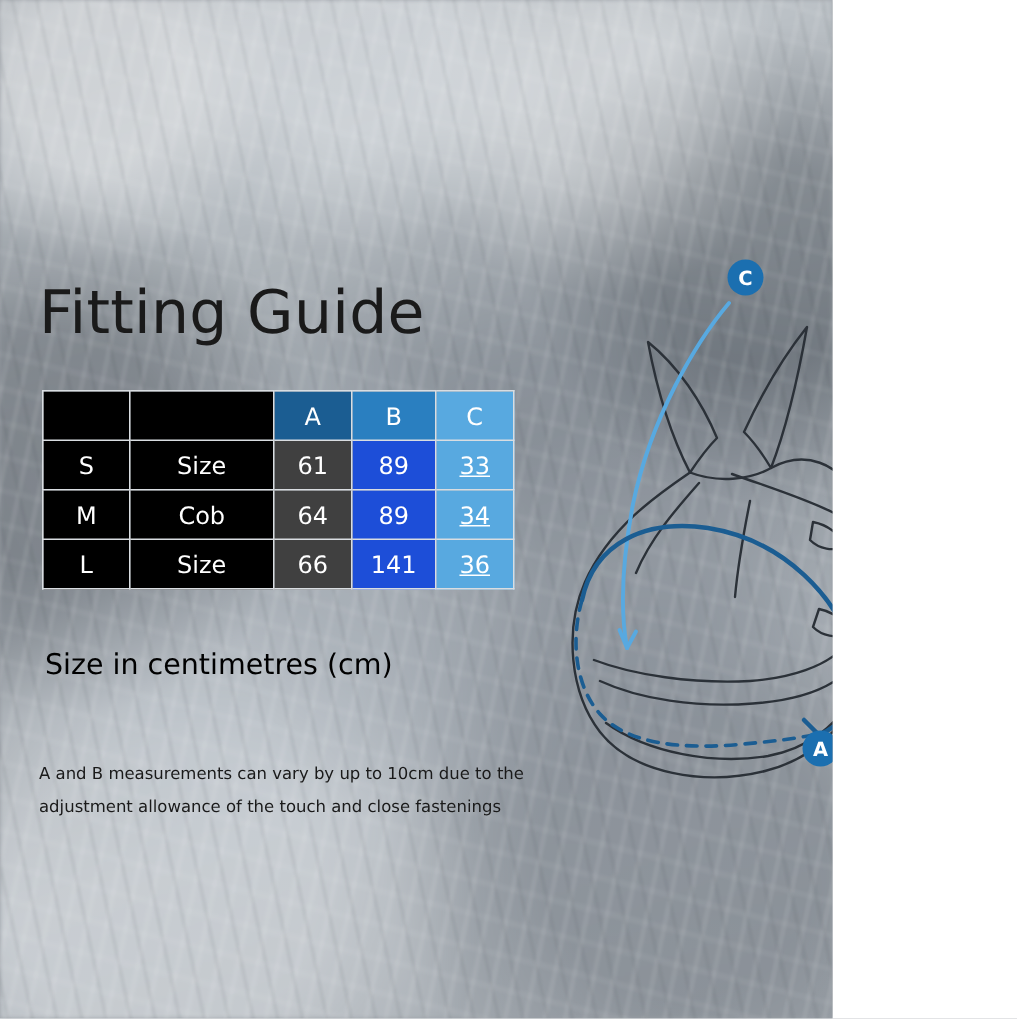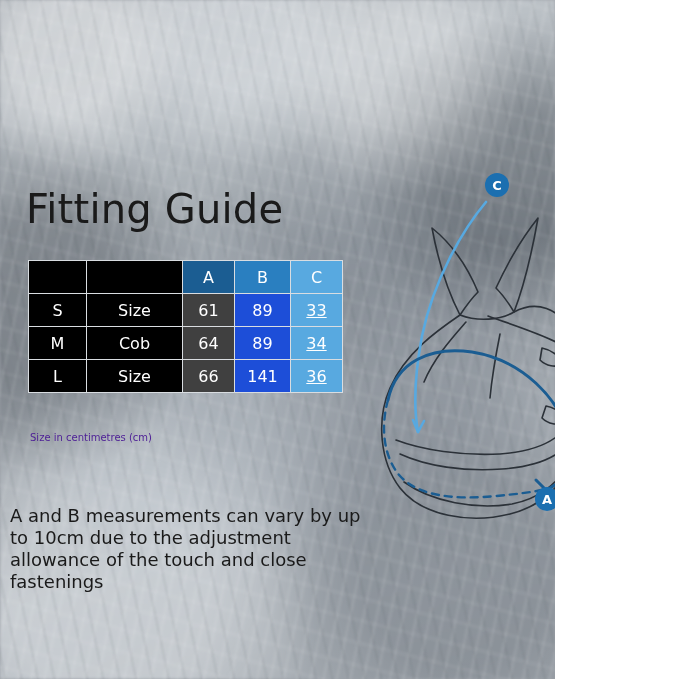--- a/index.html
+++ b/index.html
@@ -92,30 +92,30 @@
 
   .cell-dark  { background: #000000; color: #ffffff; }
   .cell-a { background: #404040; color: #ffffff; }
   .cell-b { background: #1d4ed8; color: #ffffff; }
   .cell-c { background: #58a9e0; color: #ffffff; text-decoration: underline; }
 
   .units {
     position: absolute;
     left: 30px;
     top: 432px;
-    font-size: 10px;
-    color: #4c1d95;
+    font-size: 19px;
+    color: #000000;
   }
 
   .note {
     position: absolute;
-    left: 10px;
+    left: 26px;
     top: 505px;
     width: 370px;
-    font-size: 18px;
+    font-size: 11px;
     line-height: 22px;
     color: #1a1a1a;
   }
 
   
   .diagram {
     position: absolute;
     left: 360px;
     top: 110px;
     width: 300px;

